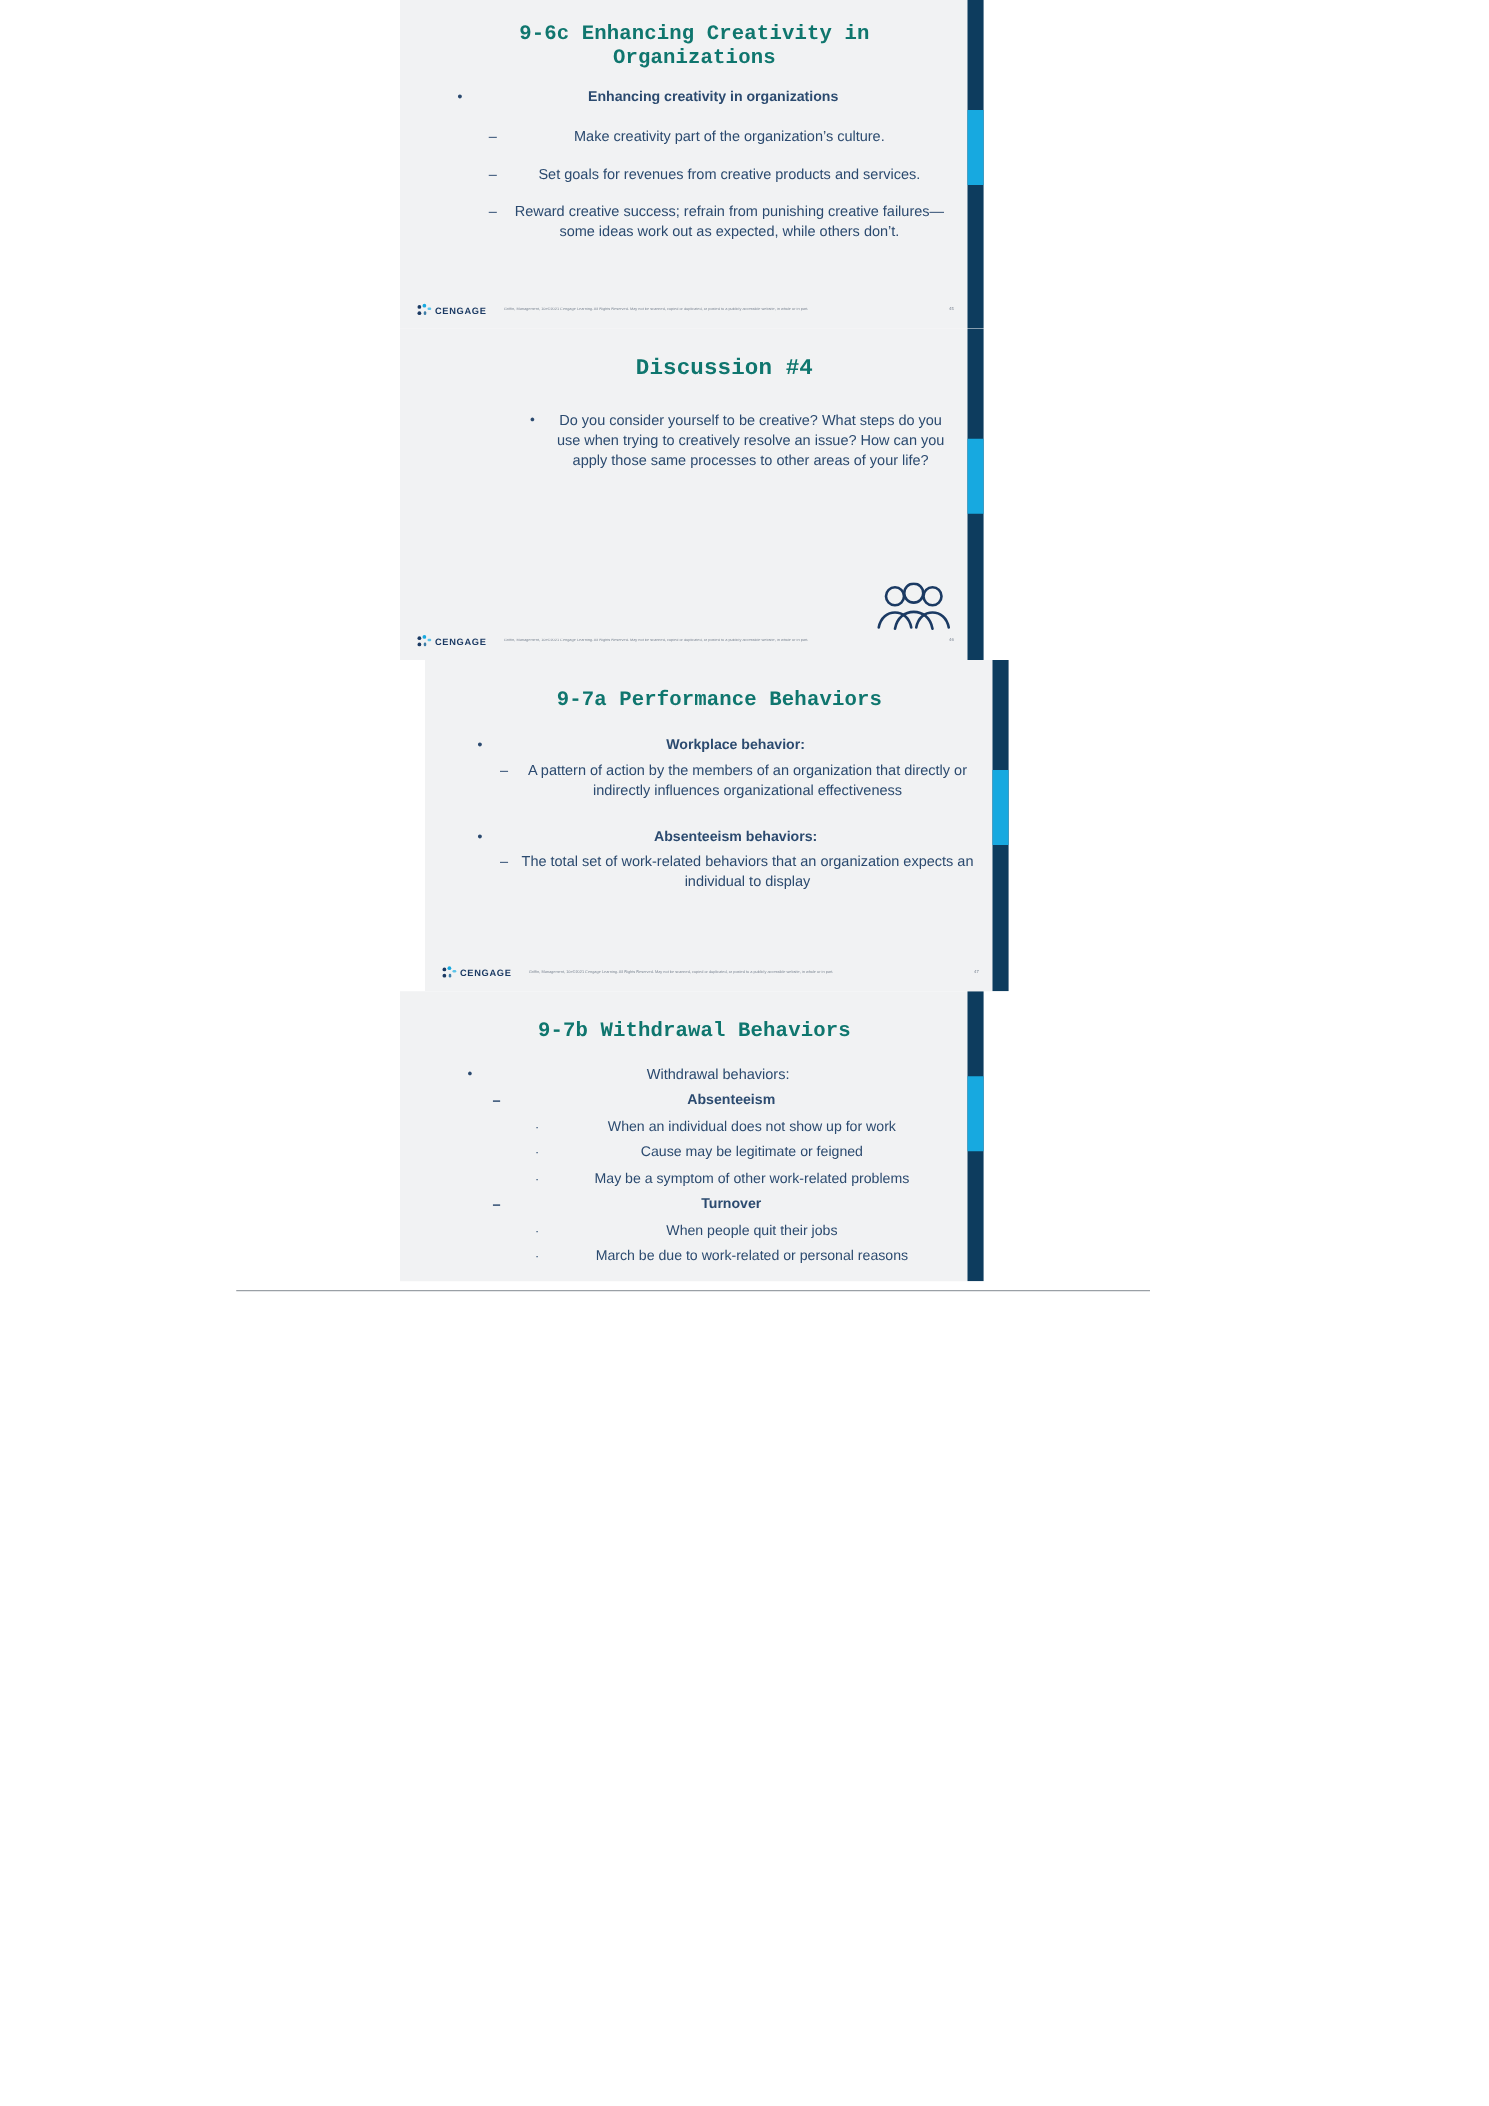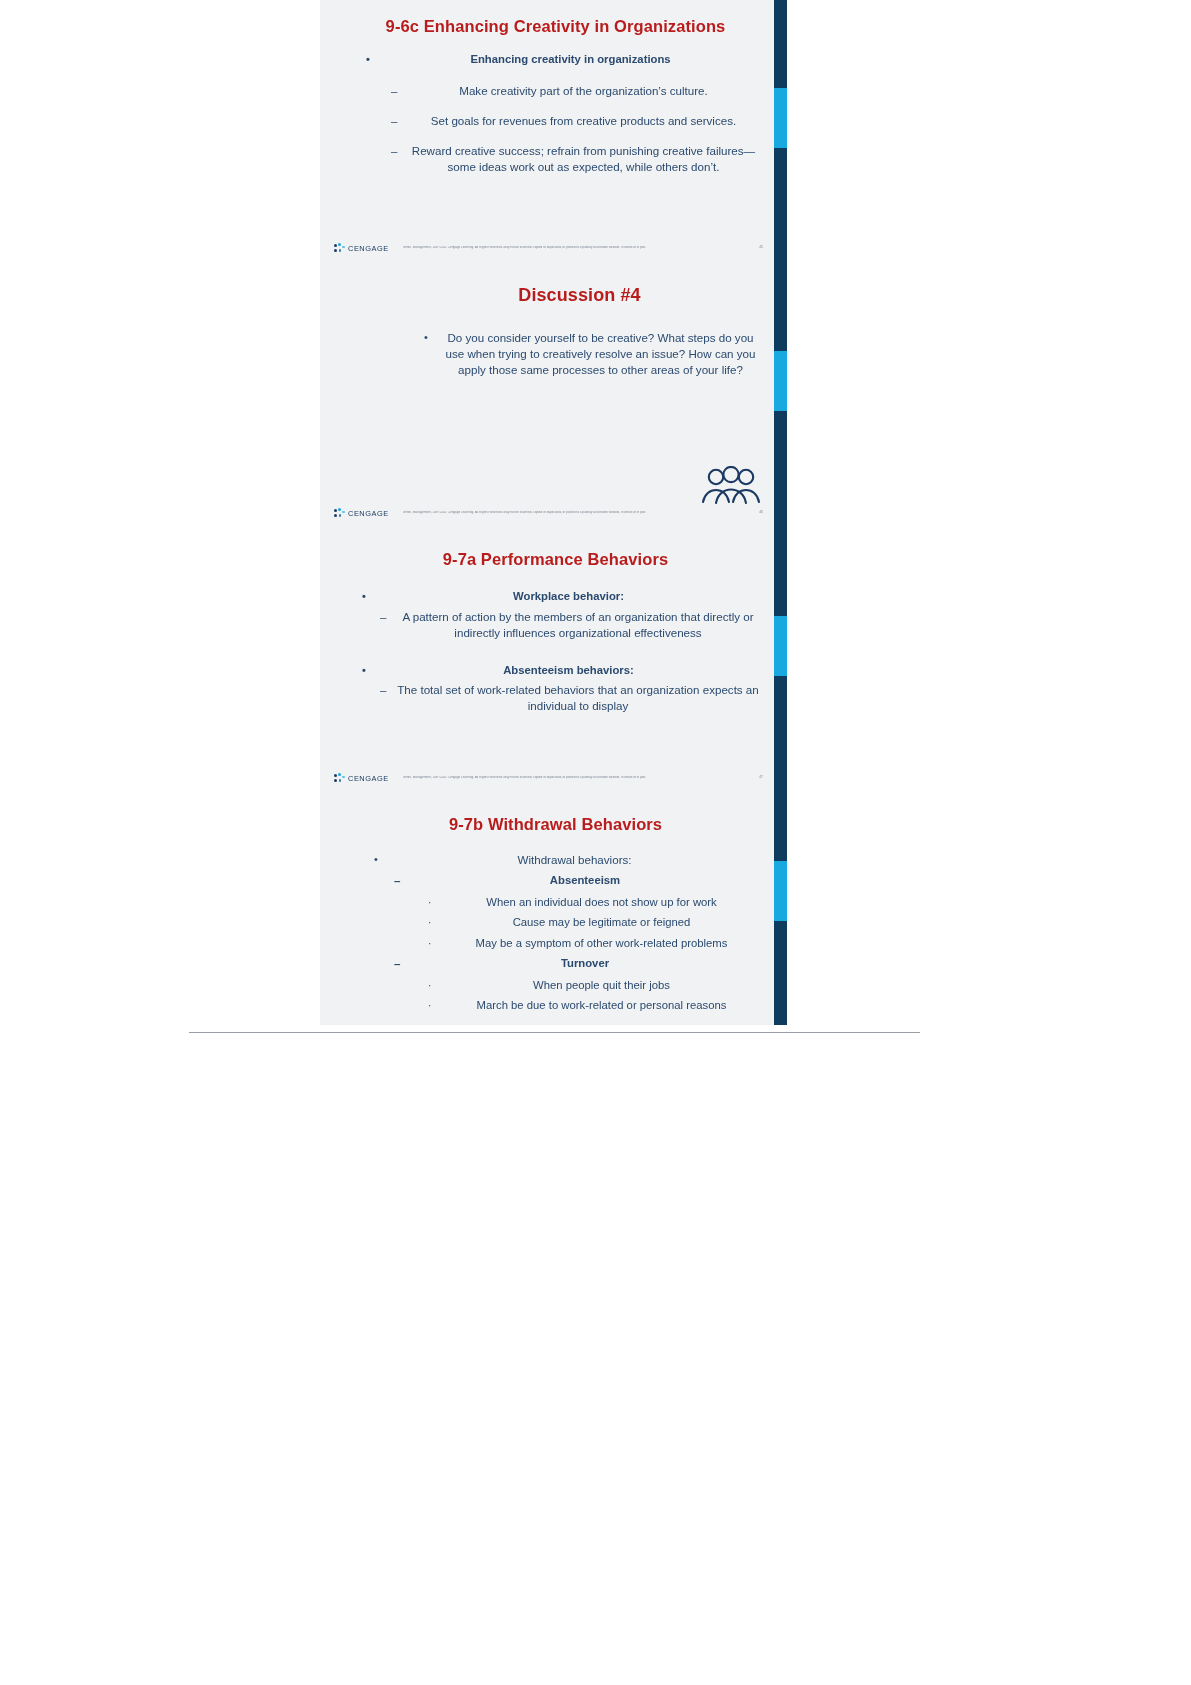--- a/index.html
+++ b/index.html
@@ -36,21 +36,21 @@
   
   .slide {
     position: relative;
     width: 467px;
     background: #f1f2f3;
     overflow: hidden;
     box-sizing: border-box;
   }
   .slide.s1 { height: 263px; }
   .slide.s2 { height: 265px; padding-left: 48px; }
-  .slide.s3 { height: 265px; }
+  .slide.s3 { height: 265px; margin-left: 20px; }
   .slide.s4 { height: 232px; }
 
   
   .brand-stripe {
     position: absolute;
     right: 0;
     top: 0;
     bottom: 0;
     width: 13px;
     background: #0d3c5e;
@@ -65,24 +65,25 @@
   
   .slide-body {
     position: relative;
     padding: 0 26px 0 30px;
     height: 100%;
     box-sizing: border-box;
   }
 
   
   .slide-title {
-    color: #b91c1c;
+    color: #0f766e;
     font-weight: bold;
     text-align: center;
     letter-spacing: 0.1px;
+    font-family: Liberation Mono, monospace;
   }
   .slide-title.t1 {
     font-size: 16.5px;
     padding-top: 17px;
     text-align: center;
   }
   .slide-title.t2 {
     font-size: 18px;
     padding-top: 22px;
   }
@@ -177,21 +178,21 @@
   }
   .cengage-mark i:nth-child(1){ width:3.1px;height:3.1px;background:#1b3a63; left:0.4px; top:1.4px;}
   .cengage-mark i:nth-child(2){ width:3.1px;height:3.1px;background:#17a9e0; left:4.4px; top:0px;}
   .cengage-mark i:nth-child(3){ width:2.6px;height:2.6px;background:#5bc4ea; left:8px;  top:3.1px;}
   .cengage-mark i:nth-child(4){ width:3.1px;height:3.1px;background:#1b3a63; left:0.4px; top:6.4px;}
   .cengage-mark i:nth-child(5){ width:2.6px;height:2.6px;background:#3e7ea8; left:4.6px; top:6.9px;}
   .cengage-word {
     font-size: 7.4px;
     letter-spacing: 0.55px;
     color: #1b3a63;
-    font-weight: normal;
+    font-weight: bold;
   }
   .footer-copy {
     flex: 1 1 auto;
     font-size: 3.1px;
     color: #7d8794;
     margin-left: 14px;
     white-space: nowrap;
     overflow: hidden;
     line-height: 1;
   }

